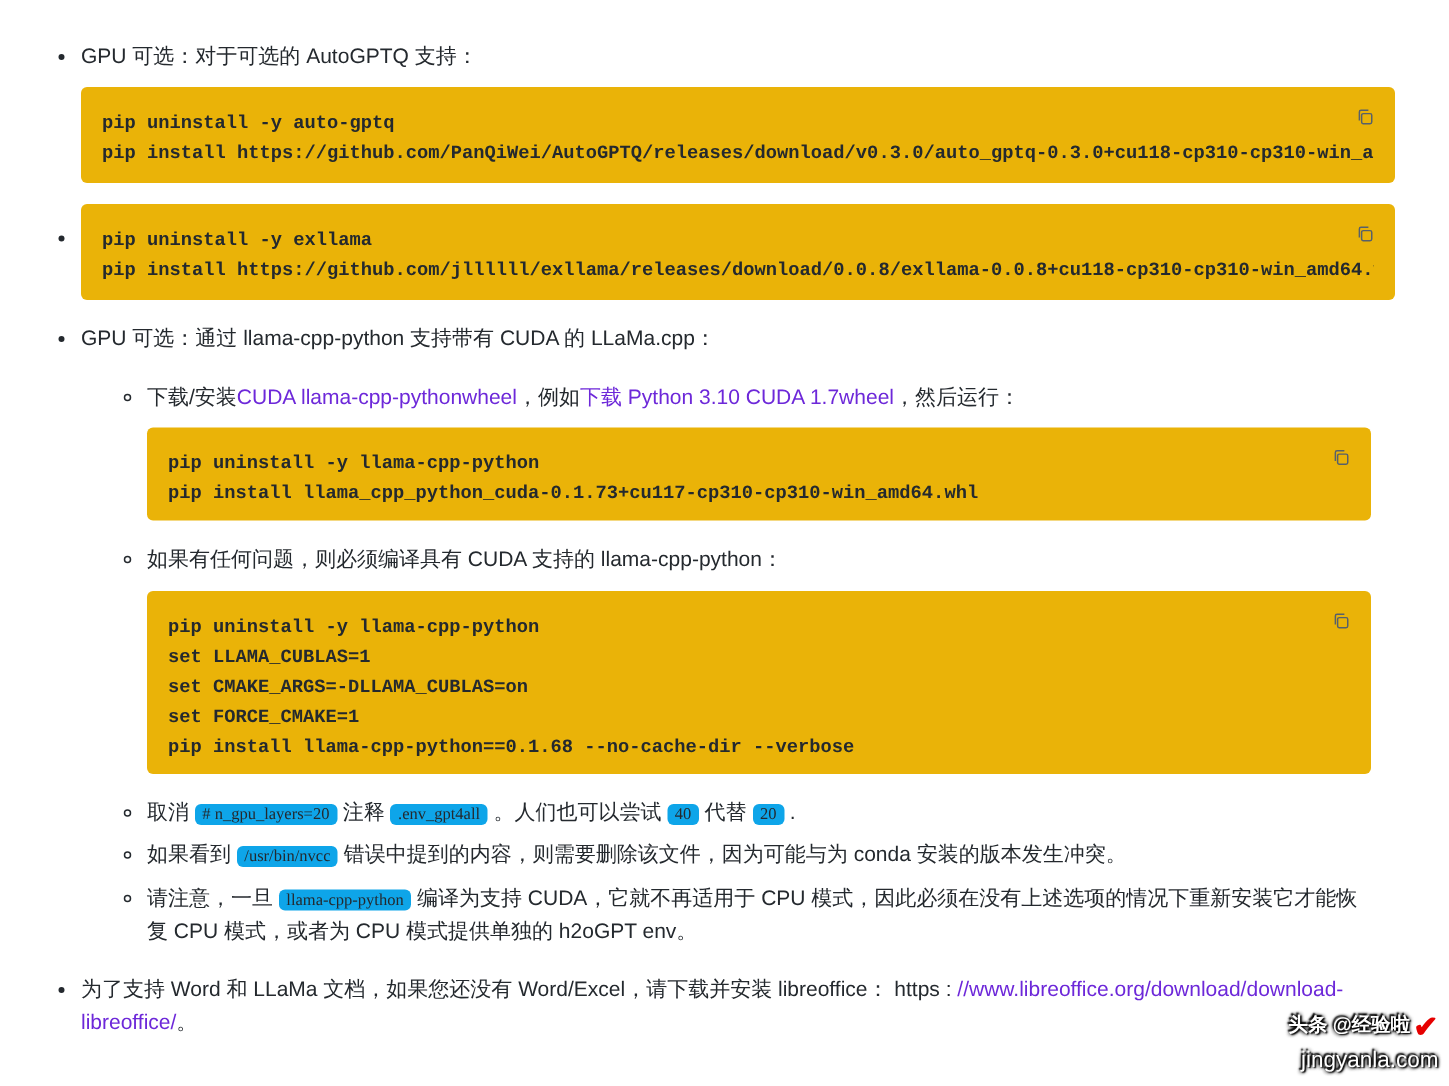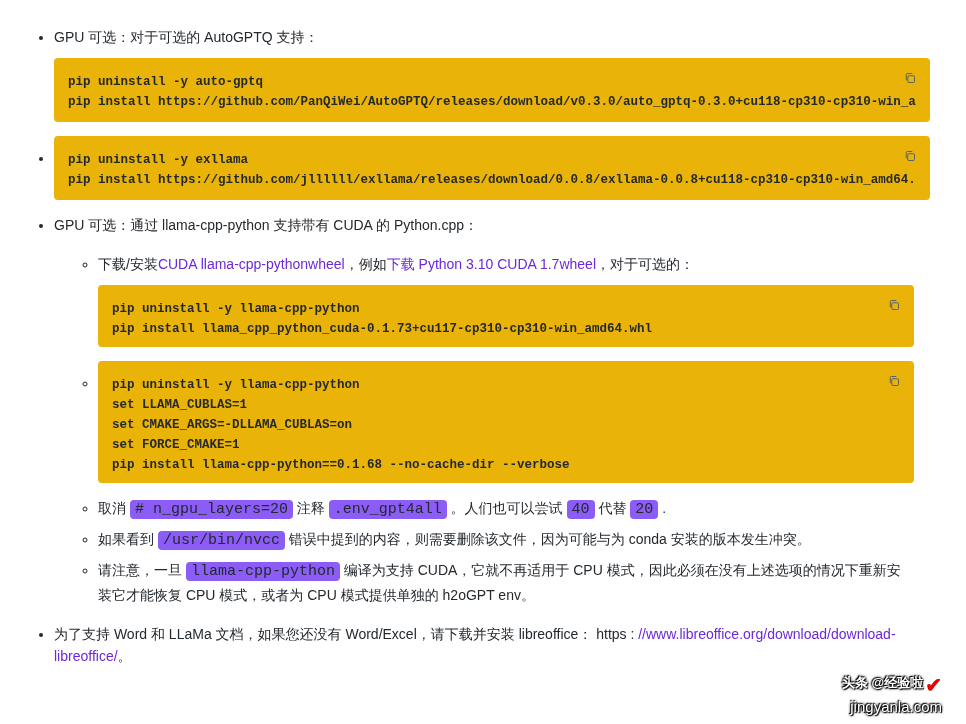--- a/index.html
+++ b/index.html
@@ -87,34 +87,34 @@
     cursor: pointer;
     background: transparent;
     border: none;
     border-radius: 4px;
   }
   .copy-btn svg {
     width: 14px;
     height: 14px;
   }
   code.inline {
-    background: #8b5cf6;
+    background: #0ea5e9;
     border-radius: 4px;
     padding: 1px 5px;
-    font-family: Liberation Mono, monospace;
-    font-size: 15px;
+    font-family: Liberation Serif, serif;
+    font-size: 11px;
     color: #24292e;
   }
   a {
     color: #6d28d9;
     text-decoration: none;
   }
   .watermark {
     position: fixed;
-    right: 24px;
+    right: 7px;
     bottom: 8px;
     text-align: right;
     font-size: 12px;
     line-height: 1.3;
     pointer-events: none;
   }
   .watermark .line1 {
     color: #fff;
     font-weight: 600;
     font-size: 13px;
@@ -171,40 +171,41 @@
       <div class="codeblock-inner">
         <div class="scroll-wrap">
           <pre>pip uninstall -y exllama
 pip install https://github.com/jllllll/exllama/releases/download/0.0.8/exllama-0.0.8+cu118-cp310-cp310-win_amd64.whl --no-cache-dir</pre>
         </div>
       </div>
     </div>
   </li>
 
   <li>
-    <span>GPU 可选：通过 llama-cpp-python 支持带有 CUDA 的 Python.cpp：</span>
+    <span>GPU 可选：通过 llama-cpp-python 支持带有 CUDA 的 LLaMa.cpp：</span>
     <ul>
 
       <li>
-        <span>下载/安装</span><a href="#">CUDA llama-cpp-pythonwheel</a><span>，例如</span><a href="#">下载 Python 3.10 CUDA 1.7wheel</a><span>，对于可选的：</span>
+        <span>下载/安装</span><a href="#">CUDA llama-cpp-pythonwheel</a><span>，例如</span><a href="#">下载 Python 3.10 CUDA 1.7wheel</a><span>，然后运行：</span>
         <div class="codeblock nowrap-pre">
           <button class="copy-btn">
             <svg viewBox="0 0 16 16" fill="none" stroke="currentColor" stroke-width="1.3">
                 <rect x="5" y="5" width="9" height="9" rx="1.5"></rect>
                 <path d="M3 11V3.5A1.5 1.5 0 0 1 4.5 2H11"></path>
               </svg>
           </button>
           <div class="codeblock-inner">
             <pre>pip uninstall -y llama-cpp-python
 pip install llama_cpp_python_cuda-0.1.73+cu117-cp310-cp310-win_amd64.whl</pre>
           </div>
         </div>
       </li>
 
       <li>
+        <span>如果有任何问题，则必须编译具有 CUDA 支持的 llama-cpp-python：</span>
         <div class="codeblock nowrap-pre">
           <button class="copy-btn">
             <svg viewBox="0 0 16 16" fill="none" stroke="currentColor" stroke-width="1.3">
                 <rect x="5" y="5" width="9" height="9" rx="1.5"></rect>
                 <path d="M3 11V3.5A1.5 1.5 0 0 1 4.5 2H11"></path>
               </svg>
           </button>
           <div class="codeblock-inner">
             <pre>pip uninstall -y llama-cpp-python
 set LLAMA_CUBLAS=1

